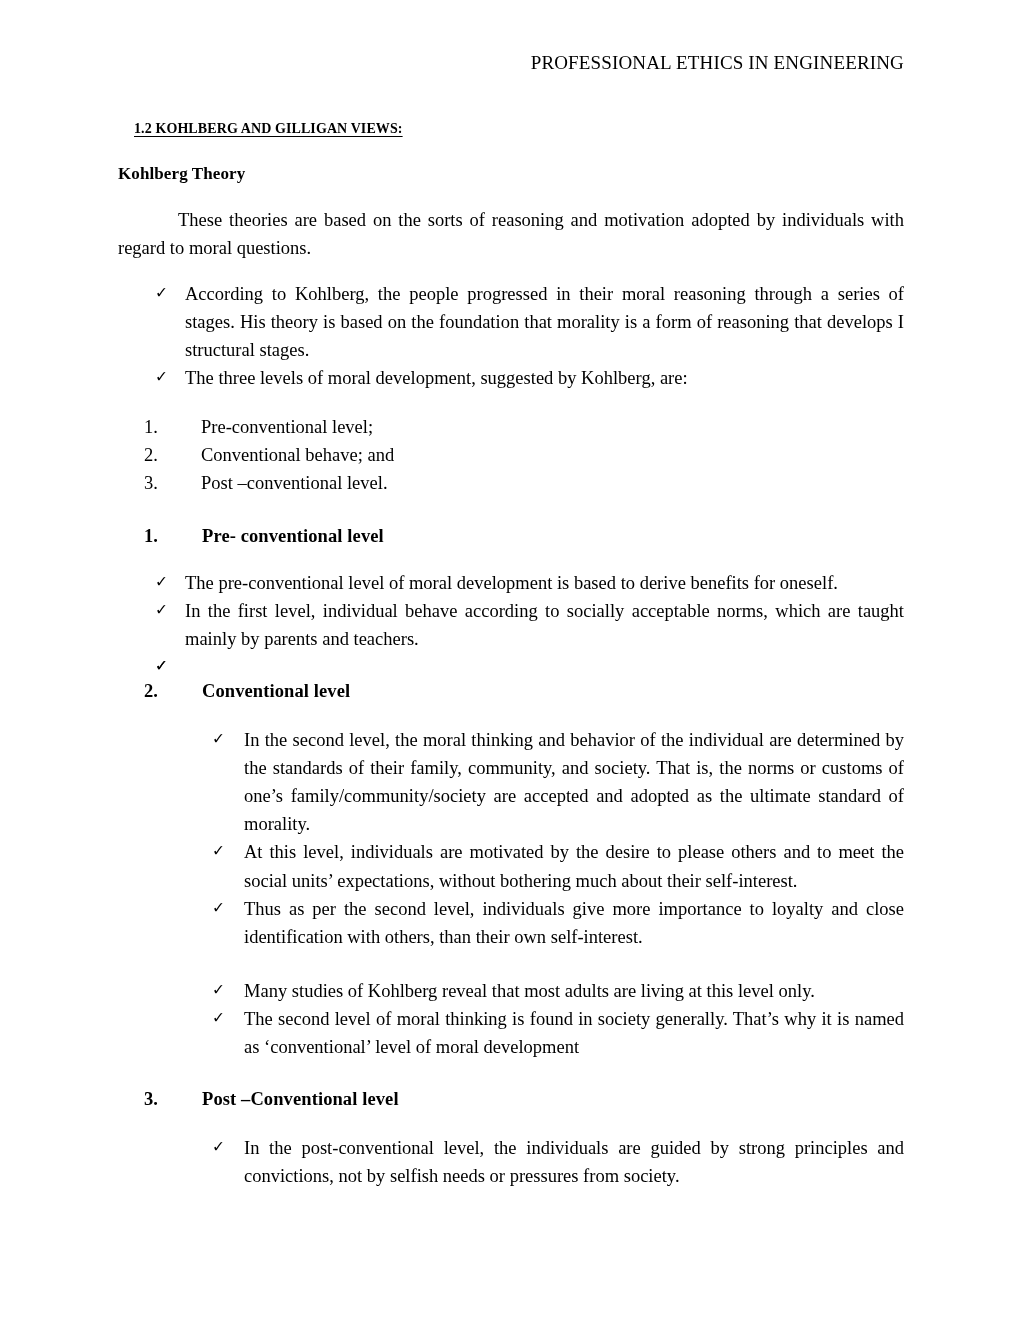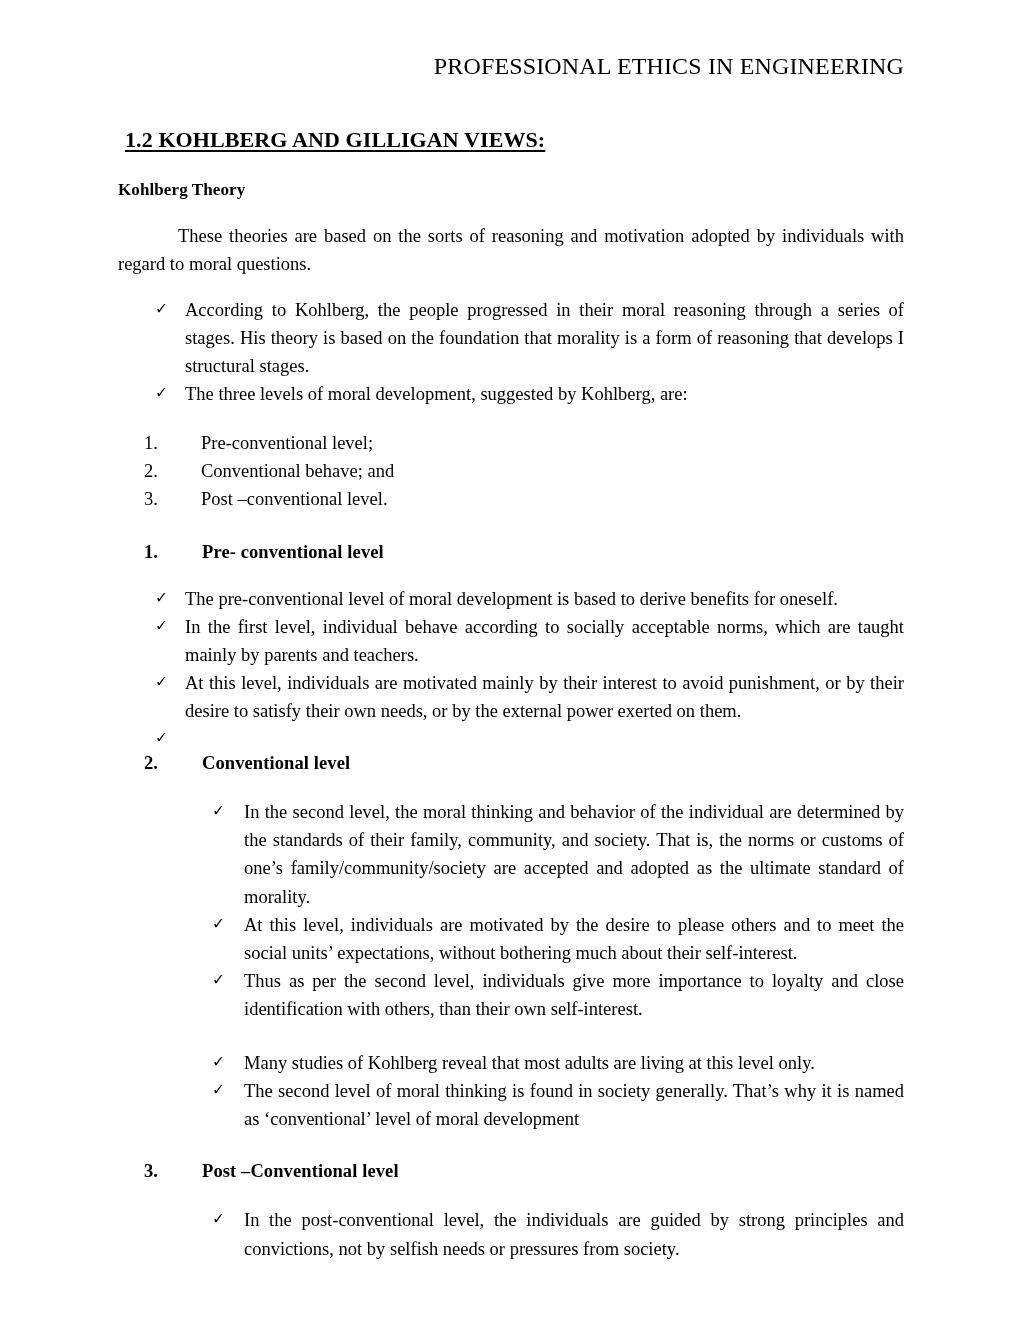--- a/index.html
+++ b/index.html
@@ -24,34 +24,34 @@
   .content {
     position: absolute;
     left: 118px;
     top: 52px;
     width: 786px;
   }
 
   
   .running-header {
     text-align: right;
-    font-size: 24px;
+    font-size: 19px;
     letter-spacing: 0.15px;
     line-height: 1.2;
     margin: 0 0 46px 0;
     white-space: nowrap;
   }
 
   
   .section-title {
     font-weight: bold;
-    font-size: 22px;
+    font-size: 14px;
     text-decoration: underline;
     text-underline-offset: 3px;
-    margin: 0 0 27px 7px;
+    margin: 0 0 27px 16px;
     letter-spacing: 0.1px;
   }
   .sub-head {
     font-weight: bold;
     font-size: 17px;
     margin: 0 0 22px 0;
     letter-spacing: 0.1px;
   }
   .sub-head.tight {
     margin-bottom: 20px;
@@ -194,21 +194,20 @@
       <li>
         <span class="tick">✓</span>
         <span>The pre-conventional level of moral development is based to derive benefits for oneself.</span>
       </li>
       <li>
         <span class="tick">✓</span>
         <span>In the first level, individual behave according to socially acceptable norms, which are taught mainly by parents and teachers.</span>
       </li>
       <li>
         <span class="tick">✓</span>
-        <span>At this level, individuals are motivated mainly by their interest to avoid punishment, or by their desire to satisfy their own needs, or by the external power exerted on them.</span>
       </li>
       <li>
         <span class="tick">✓</span>
       </li>
     </ul>
 
     <div class="sp-28"></div>
 
     <div class="level-head">
       <span class="num">2.</span>

